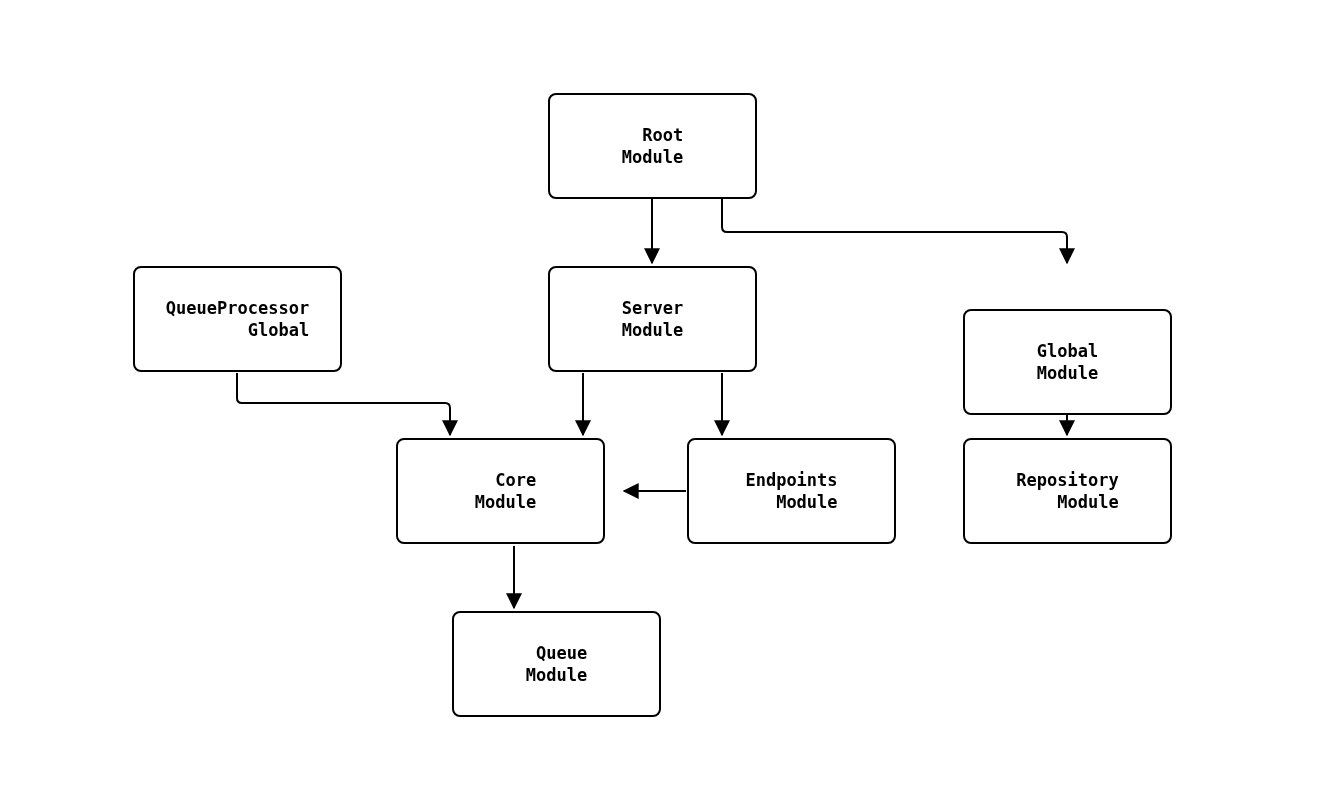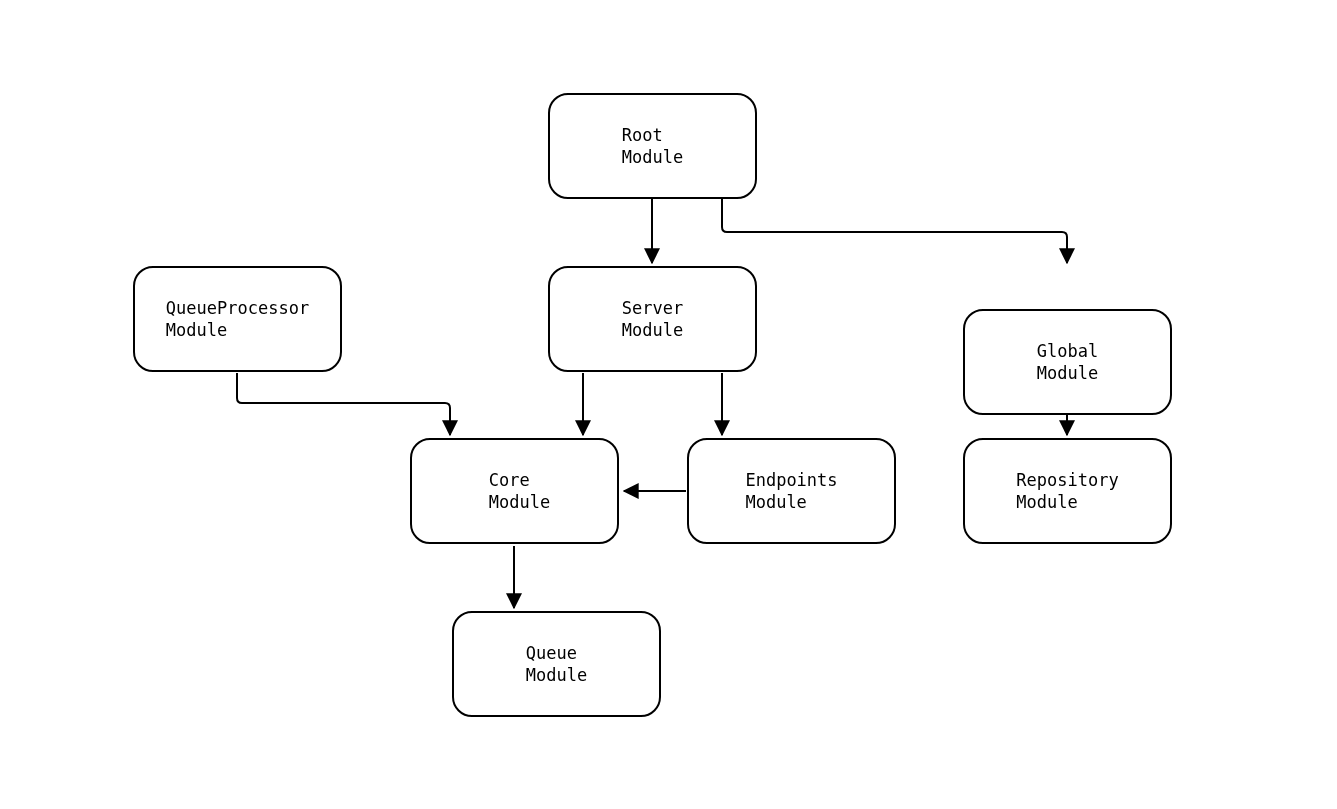--- a/index.html
+++ b/index.html
@@ -21,37 +21,37 @@
     left: 0;
     width: 1337px;
     height: 809px;
   }
   .node {
     position: absolute;
     width: 209px;
     height: 106px;
     box-sizing: border-box;
     border: 2.5px solid #000000;
-    border-radius: 20px;
+    border-radius: 8px;
     background: #ffffff;
     display: flex;
     align-items: center;
     justify-content: center;
-    text-align: left;
-    font-weight: normal;
+    text-align: right;
+    font-weight: bold;
     font-size: 17px;
     line-height: 1.3;
     color: #000000;
     white-space: pre-line;
   }
   #node-root          { left: 548px; top: 93px;  }
   #node-server        { left: 548px; top: 266px; }
   #node-global        { left: 963px; top: 266px; margin-top: 43px; }
   #node-queueprocessor{ left: 133px; top: 266px; }
-  #node-core          { left: 410px; top: 438px; padding-left: 10px; }
+  #node-core          { left: 396px; top: 438px; padding-left: 10px; }
   #node-endpoints     { left: 687px; top: 438px; }
   #node-repository    { left: 963px; top: 438px; }
   #node-queue         { left: 410px; top: 611px; margin-left: 42px; }
 </style>
 </head>
 <body>
 
 <div id="canvas">
 
   <svg id="edges" width="1337" height="809" viewBox="0 0 1337 809" xmlns="http://www.w3.org/2000/svg">
@@ -81,21 +81,21 @@
   <div class="node" id="node-root">Root
 Module</div>
 
   <div class="node" id="node-server">Server
 Module</div>
 
   <div class="node" id="node-global">Global
 Module</div>
 
   <div class="node" id="node-queueprocessor">QueueProcessor
-Module</div>
+Global</div>
 
   <div class="node" id="node-core">Core
 Module</div>
 
   <div class="node" id="node-endpoints">Endpoints
 Module</div>
 
   <div class="node" id="node-repository">Repository
 Module</div>
 

